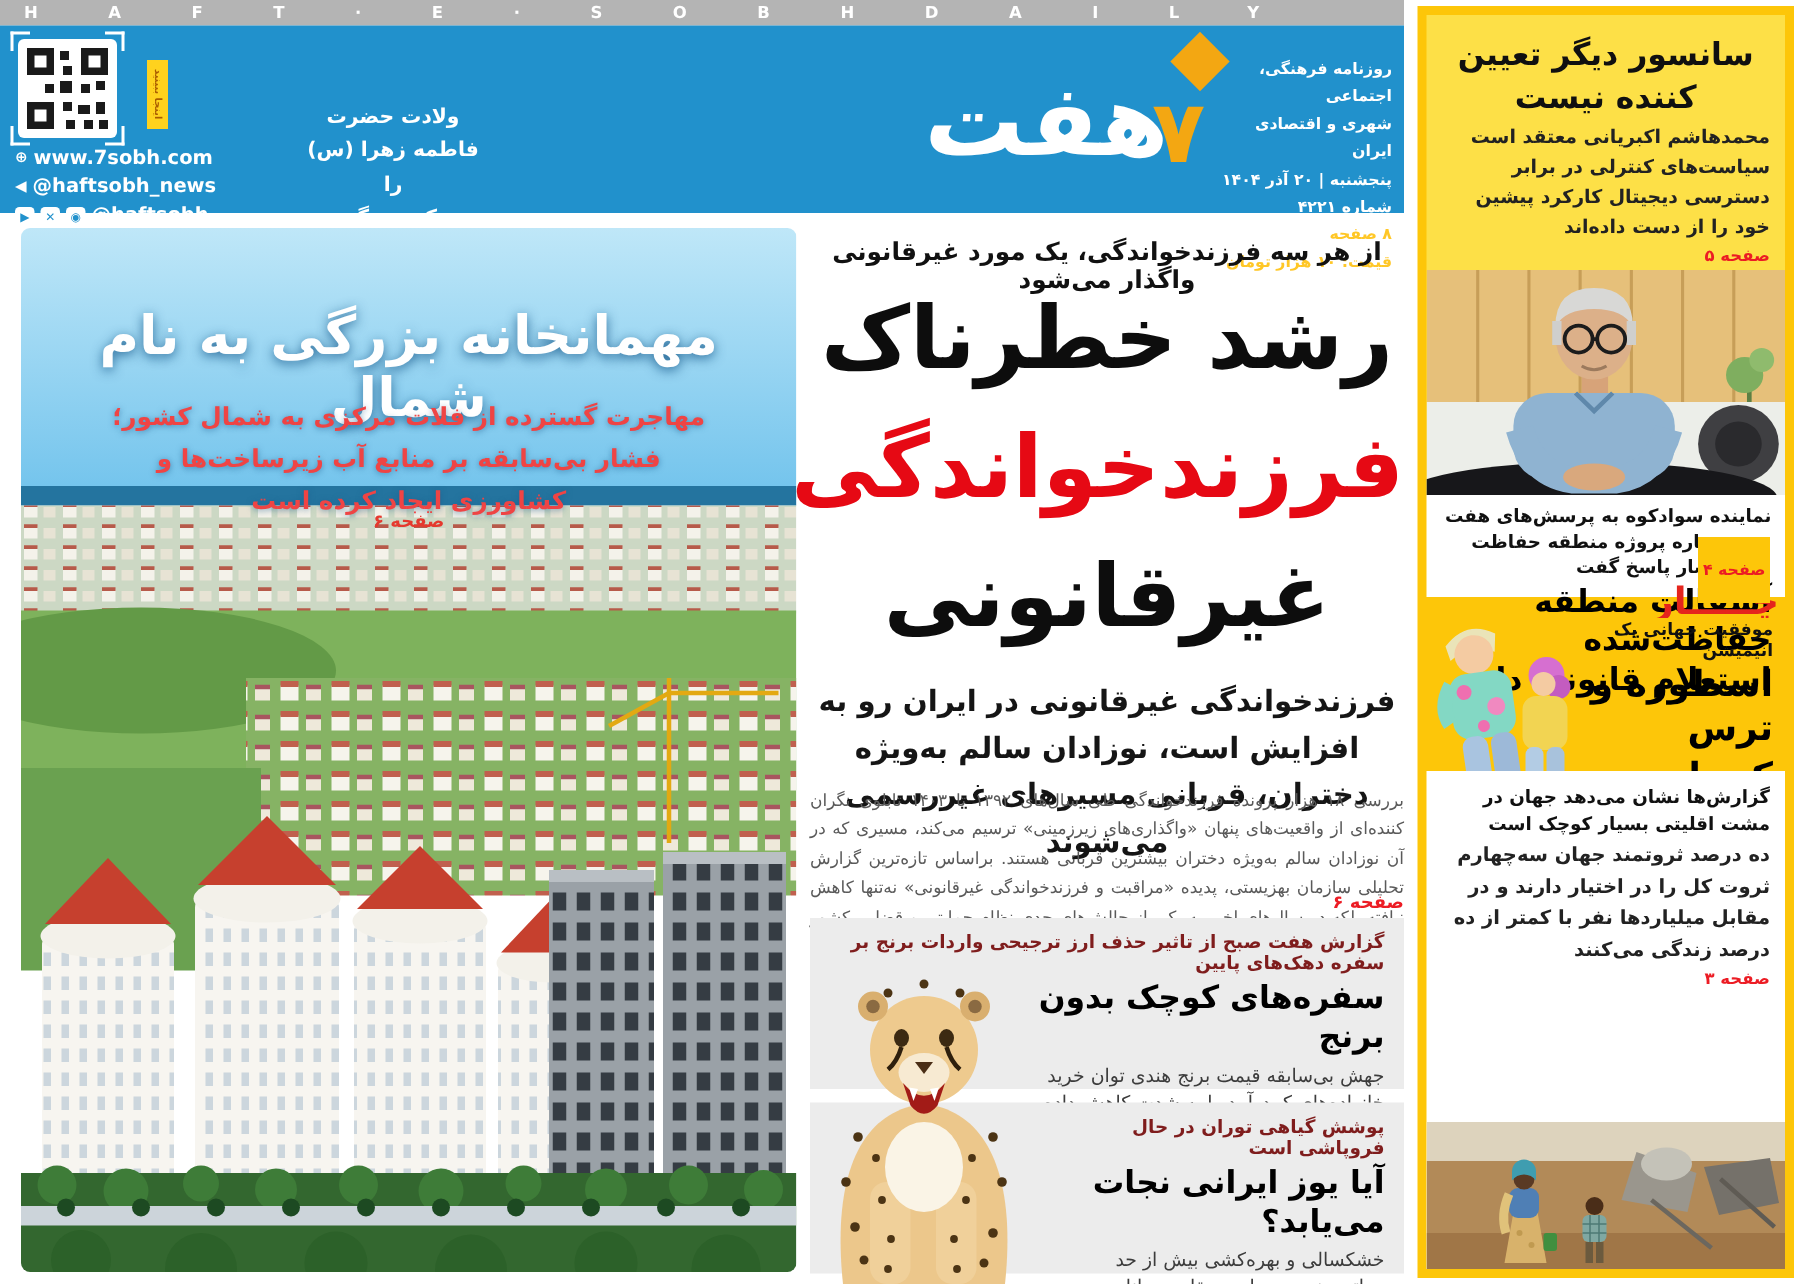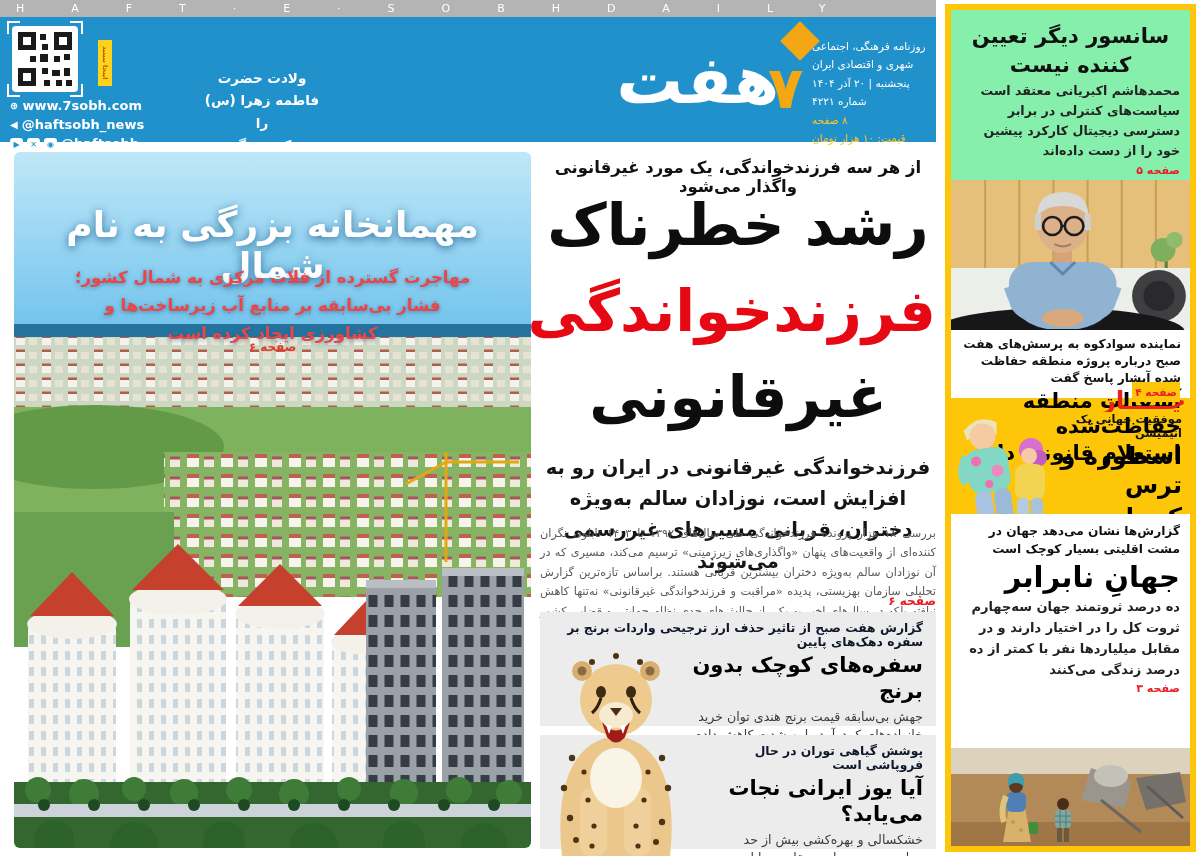--- a/index.html
+++ b/index.html
@@ -1,21 +1,21 @@
 <!DOCTYPE html>
 <html lang="fa" dir="rtl"><head>
 <meta charset="utf-8">
 <style>
   * { margin:0; padding:0; box-sizing:border-box; }
   body { background:#ffffff; font-family:"DejaVu Sans", sans-serif; }
   .canvas { position:relative; width:1200px; height:856px; background:#fff; overflow:hidden; }
 
   
   .strip { position:absolute; left:0; top:0; width:936px; height:17px; background:#b4b4b4;
-           color:#fff; font-size:11px; font-weight:normal; line-height:17px; overflow:hidden; }
+           color:#fff; font-size:11px; font-weight:bold; line-height:17px; overflow:hidden; }
   .strip span { letter-spacing:47px; padding-left:16px; white-space:nowrap; }
 
   
   .header { position:absolute; left:0; top:17px; width:936px; height:125px; background:#2191cc; }
   .qrwrap { position:absolute; left:12px; top:9px; width:66px; height:66px; }
   .qbr { position:absolute; width:13px; height:13px; border:2px solid #fff; }
   .qbr.tl { left:-5px; top:-5px; border-right:none; border-bottom:none; }
   .qbr.tr { right:-5px; top:-5px; border-left:none; border-bottom:none; }
   .qbr.bl { left:-5px; bottom:-5px; border-right:none; border-top:none; }
   .qbr.br { right:-5px; bottom:-5px; border-left:none; border-top:none; }
@@ -26,22 +26,22 @@
   .ic { display:inline-block; font-size:10px; }
   .icsq { display:inline-block; background:#fff; color:#2191cc; width:13px; height:13px; line-height:13px;
           text-align:center; font-size:8px; border-radius:3px; font-weight:bold; }
   .greeting { position:absolute; left:198px; top:50px; width:128px; color:#fff; font-size:13.5px; font-weight:bold;
               text-align:center; white-space:pre-line; line-height:1.65; }
   .nameplate { position:absolute; left:540px; top:12px; width:310px; height:112px; }
   .np-text { position:absolute; right:0; top:2px; width:100%; text-align:center; color:#fff; font-size:66px;
              font-weight:bold; line-height:100px; transform:skewX(-4deg); }
   .np-diamond { position:absolute; left:246px; top:-2px; width:28px; height:28px; background:#f3a712; transform:rotate(45deg); }
   .np-seven { position:absolute; left:228px; top:30px; color:#f3a712; font-size:58px; font-weight:bold; line-height:1; }
-  .pubinfo { position:absolute; right:8px; top:20px; width:116px; text-align:left; color:#fff;
-             font-size:10.5px; font-weight:normal; line-height:1.75; }
+  .pubinfo { position:absolute; right:8px; top:20px; width:116px; text-align:right; color:#fff;
+             font-size:10.5px; font-weight:bold; line-height:1.75; }
   .pubinfo .orange { color:#ffc727; }
   .pubinfo span { display:block; }
 
   
   .lphoto { position:absolute; left:14px; top:152px; width:517px; height:696px; border-radius:6px; overflow:hidden; }
   .lphoto svg.bg { position:absolute; left:0; top:0; }
   .lp-kicker { position:absolute; top:30px; width:100%; text-align:center; color:#9e2b21; font-weight:bold; font-size:15px; }
   .lp-head { position:absolute; top:52px; width:100%; text-align:center; color:#fff; font-weight:bold; font-size:36px;
              text-shadow:0 2px 8px rgba(25,90,140,.85); }
   .lp-sub { position:absolute; top:112px; width:100%; padding:0 52px; text-align:center; color:#ef4444; font-weight:bold;
@@ -55,44 +55,44 @@
   .c-h1 .red { color:#e60914; }
   .c-sub { position:absolute; left:540px; top:452px; width:396px; text-align:center; font-size:19.5px; font-weight:bold;
            color:#151515; line-height:1.6; }
   .c-body { position:absolute; left:540px; top:524px; width:396px; font-size:11.3px; color:#5a5a5a; line-height:1.72;
             text-align:justify; }
   .c-page { position:absolute; left:540px; top:594px; width:396px; color:#ec1c24; font-size:12px; font-weight:bold; }
 
   .gbox { position:absolute; left:540px; width:396px; background:#ececec; padding:9px 13px; }
   .gbox1 { top:612px; height:114px; }
   .gbox2 { top:735px; height:114px; }
-  .g-kicker { font-size:12.3px; font-weight:bold; color:#0f172a; margin-bottom:3px; }
+  .g-kicker { font-size:12.3px; font-weight:bold; color:#7f1d1d; margin-bottom:3px; }
   .g-head { font-size:21px; font-weight:bold; color:#000; line-height:1.25; }
   .g-body { font-size:12.6px; color:#3c3c3c; line-height:1.5; margin-top:3px; }
   .g-page { color:#ec1c24; font-size:11.5px; font-weight:bold; margin-top:2px; }
   .gbox1 .g-head, .gbox1 .g-body, .gbox1 .g-page { padding-left:120px; }
   .gbox2 .g-kicker, .gbox2 .g-head, .gbox2 .g-body, .gbox2 .g-page { padding-left:160px; }
   .cheetah { position:absolute; left:524px; top:640px; width:184px; height:216px; }
 
   
   .rcol { position:absolute; left:945px; top:4px; width:251px; height:848px; background:#fdc609; padding:6px;
           display:flex; flex-direction:column; }
-  .secA { background:#86efac; height:320px; position:relative; padding:12px 10px 0; overflow:hidden; }
+  .secA { background:#fde047; height:320px; position:relative; padding:12px 10px 0; overflow:hidden; }
   .a-title { font-size:21px; font-weight:bold; color:#101010; text-align:center; line-height:1.4; }
   .a-body { margin-top:0; font-size:12.6px; font-weight:bold; color:#222; line-height:1.6; text-align:right; }
   .a-page { color:#ec1c24; font-size:11px; font-weight:bold; margin-top:3px; }
   .a-photo { position:absolute; left:0; bottom:0; width:100%; height:150px; }
 
   .secB { background:#fff; height:68px; position:relative; padding:6px 9px 0; overflow:visible; }
   .b-kicker { font-size:12.2px; font-weight:bold; color:#111; line-height:1.4; }
   .b-head { font-size:21px; font-weight:bold; color:#000; line-height:1.18; margin-top:2px; }
   .b-red { position:absolute; bottom:-14px; right:4px; width:160px; height:26px; overflow:hidden; color:#e5251d;
            font-size:25px; font-weight:bold; z-index:2; }
   .b-page { position:absolute; bottom:-4px; right:10px; background:#fdc609; color:#ec1c24; font-size:10.5px;
-            font-weight:bold; padding:4px 3px; z-index:3; }
+            font-weight:bold; padding:16px 3px; z-index:3; }
 
   .secC { height:116px; position:relative; padding:14px 8px 0 0; }
   .c2-illu { position:absolute; left:-2px; top:4px; width:104px; height:148px; }
   .c2-kicker { font-size:11.4px; font-weight:bold; color:#111; padding-left:104px; text-align:right; }
   .c2-head { font-size:24px; font-weight:bold; color:#000; line-height:1.22; padding-left:100px; text-align:right; margin-top:2px; }
   .c2-body { font-size:11.2px; color:#222; font-weight:bold; line-height:1.5; padding-left:104px; text-align:right; margin-top:4px; }
   .c2-page { color:#ec1c24; font-size:10.5px; font-weight:bold; padding-left:104px; text-align:right; margin-top:2px; }
 
   .secD { background:#fff; flex:1; position:relative; padding:9px 10px 0; overflow:hidden; }
   .d-kicker { font-size:12.2px; font-weight:bold; color:#111; line-height:1.45; }
@@ -421,21 +421,20 @@
       </svg>
       <div class="c2-kicker">موفقیت جهانی یک انیمیشن</div>
       <div class="c2-head">اسطوره و ترس</div>
       <div class="c2-head">کی‌پاپ در لباس</div>
       <div class="c2-body">چرا شکارچیان شیاطین کی‌پاپ بحث‌های فرهنگی و مذهبی را دوباره زنده کرد</div>
       <div class="c2-page">صفحه ۵</div>
     </div>
 
     <div class="secD">
       <div class="d-kicker">گزارش‌ها نشان می‌دهد جهان در مشت اقلیتی بسیار کوچک است</div>
-      <div class="d-head">جهانِ نابرابر</div>
       <div class="d-body">ده درصد ثروتمند جهان سه‌چهارم ثروت کل را در اختیار دارند و در مقابل میلیاردها نفر با کمتر از ده درصد زندگی می‌کنند</div>
       <div class="d-page">صفحه ۳</div>
       <svg class="d-photo" viewBox="0 0 239 98" preserveAspectRatio="none">
         <rect width="239" height="98" fill="#ddd3bd"></rect>
         <rect y="26" width="239" height="72" fill="#b28a58"></rect>
         <rect y="74" width="239" height="24" fill="#a07647"></rect>
         <path d="M140,20 l40,14 -6,26 -44,-8 z" fill="#9a968d"></path>
         <path d="M185,30 l44,-6 6,30 -40,8 z" fill="#75716a"></path>
         <ellipse cx="160" cy="28" rx="17" ry="11" fill="#c4c2b8"></ellipse>
         <line x1="196" y1="38" x2="232" y2="70" stroke="#5f5b54" stroke-width="3"></line>

